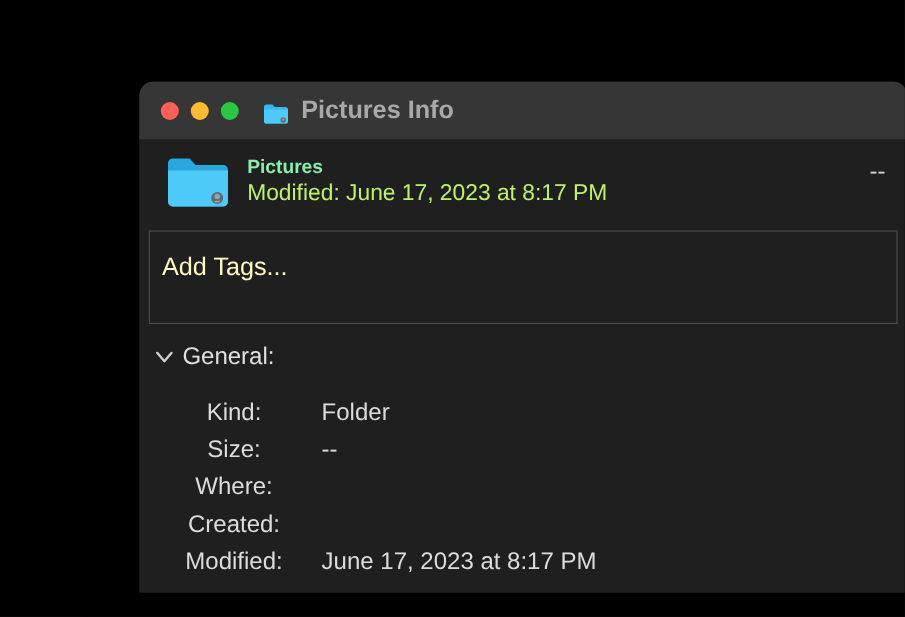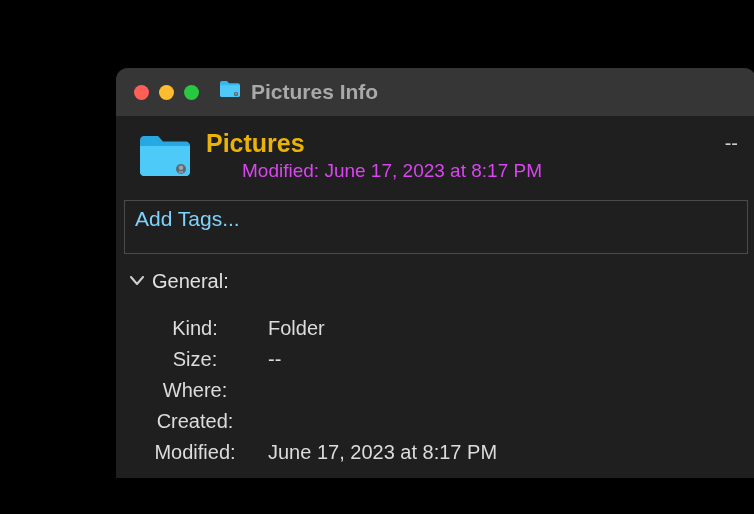--- a/index.html
+++ b/index.html
@@ -40,21 +40,21 @@
     .traffic-light {
       width: 15px;
       height: 15px;
       border-radius: 50%;
     }
     .tl-close { background: #ff5f57; }
     .tl-min { background: #febc2e; }
     .tl-max { background: #28c840; }
     .title-content {
       display: flex;
-      align-items: flex-start;
+      align-items: flex-end;
       margin-left: 20px;
       gap: 10px;
     }
     .title-folder-icon {
       display: flex;
       align-items: center;
     }
     .window-title {
       color: #a9a9a9;
       font-size: 21px;
@@ -67,43 +67,42 @@
     }
     .big-folder-icon {
       display: flex;
       align-items: center;
     }
     .header-text {
       margin-left: 14px;
       flex: 1;
     }
     .item-name {
-      color: #eab308;
-      font-size: 25px;
+      color: #86efac;
+      font-size: 16px;
       font-weight: 700;
       line-height: 1.1;
     }
     .modified-line {
-      color: #d946ef;
+      color: #bef264;
       font-size: 19px;
       margin-top: 2px;
-      margin-left: 36px;
     }
     .size-indicator {
       color: #d0d0d0;
       font-size: 20px;
       align-self: flex-start;
       margin-top: 2px;
     }
     .tags-field {
       margin: 6px 8px 2px 8px;
       border: 1px solid #4b4b4b;
-      height: 54px;
-      padding: 6px 10px;
-      color: #7dd3fc;
+      height: 78px;
+      padding: 18px 10px;
+      color: #fef9c3;
       font-size: 21px;
     }
     .general-section {
       padding: 14px 18px 10px 14px;
       color: #d6d6d6;
     }
     .section-header {
       display: flex;
       align-items: center;
       gap: 8px;

